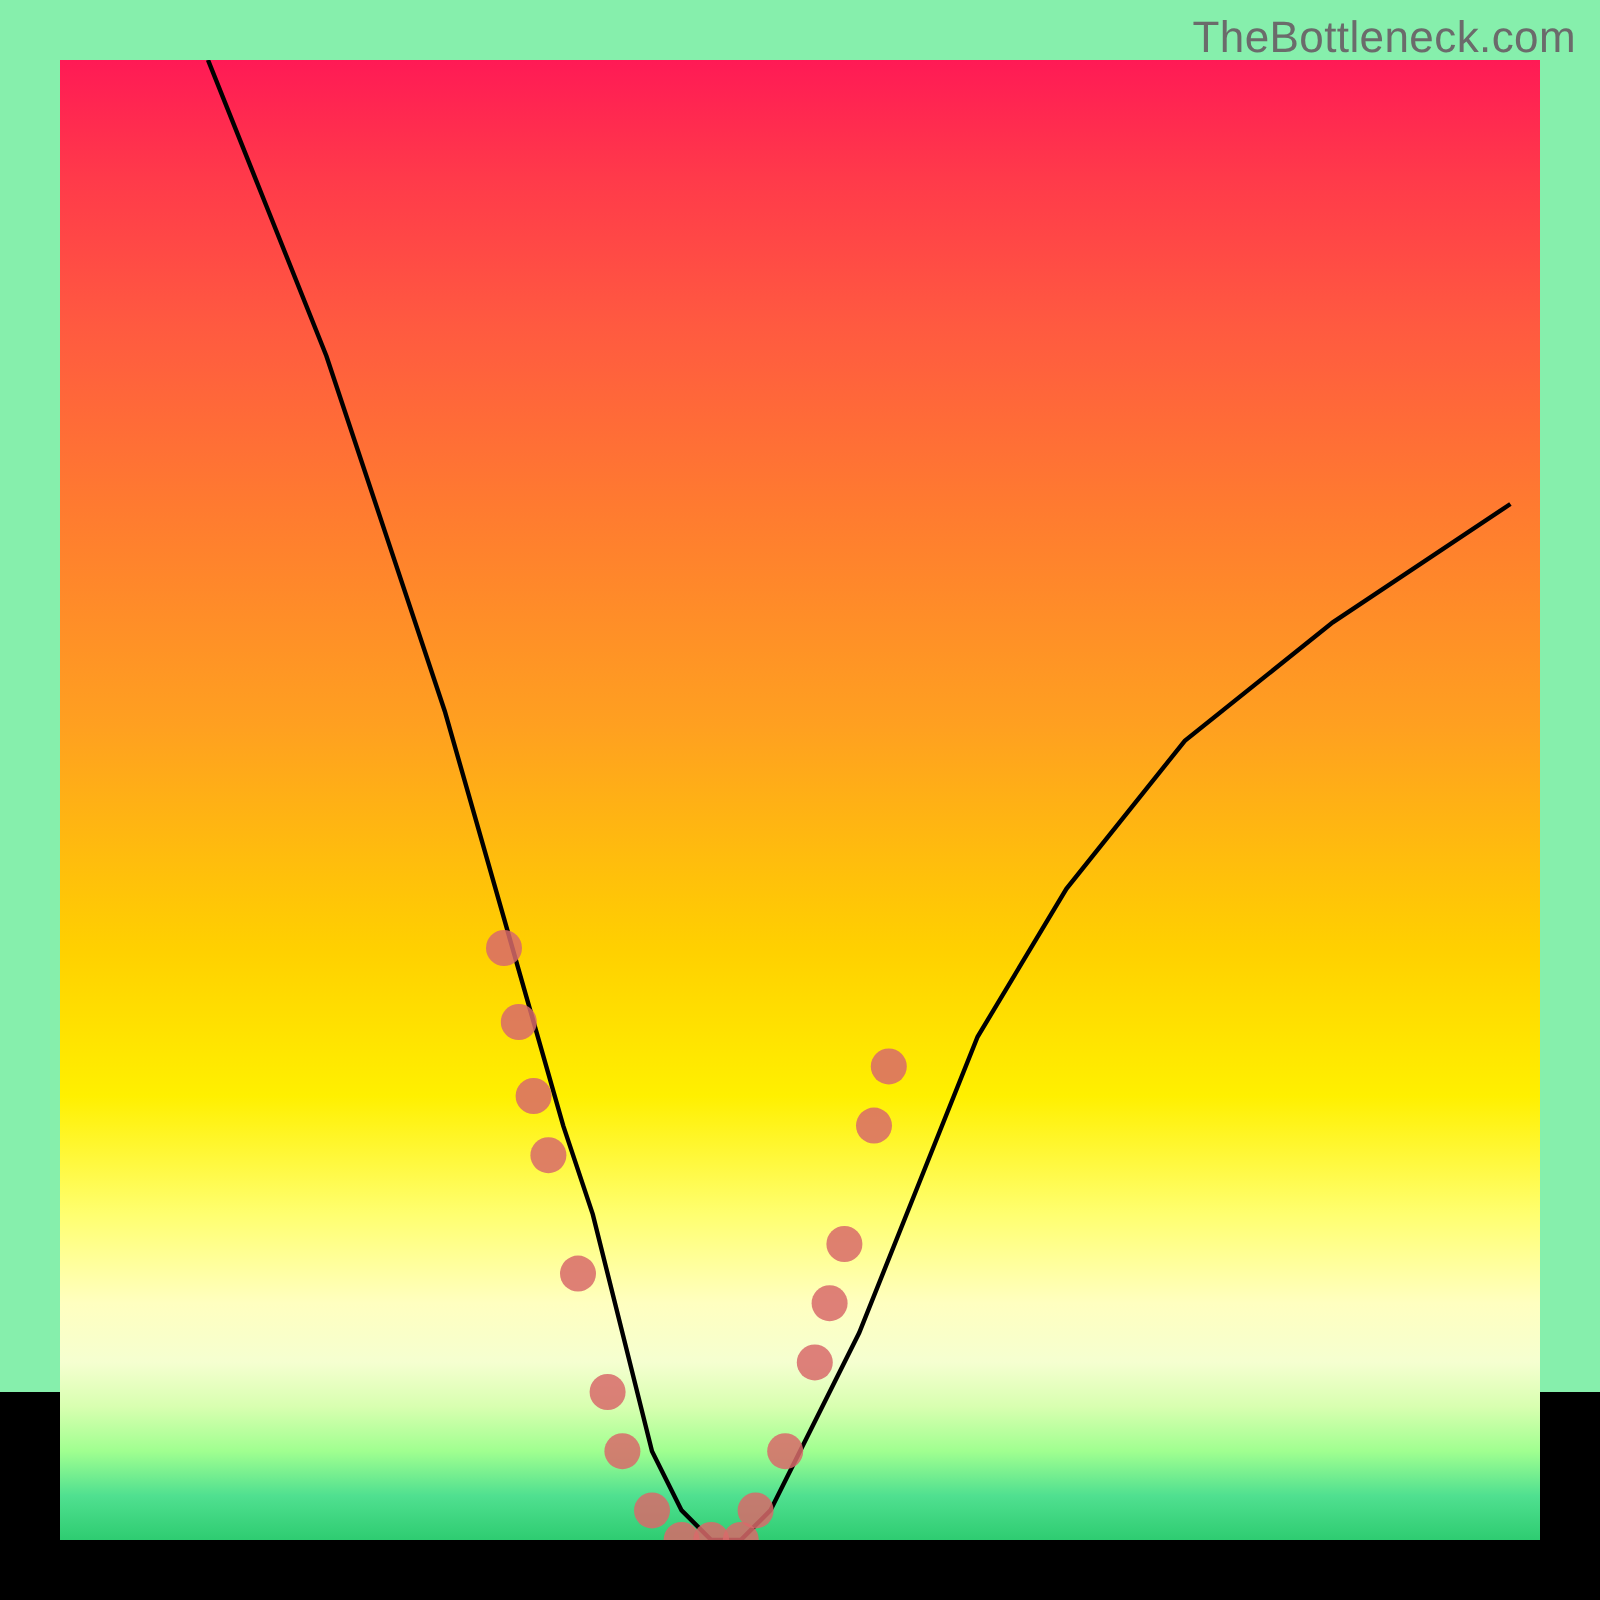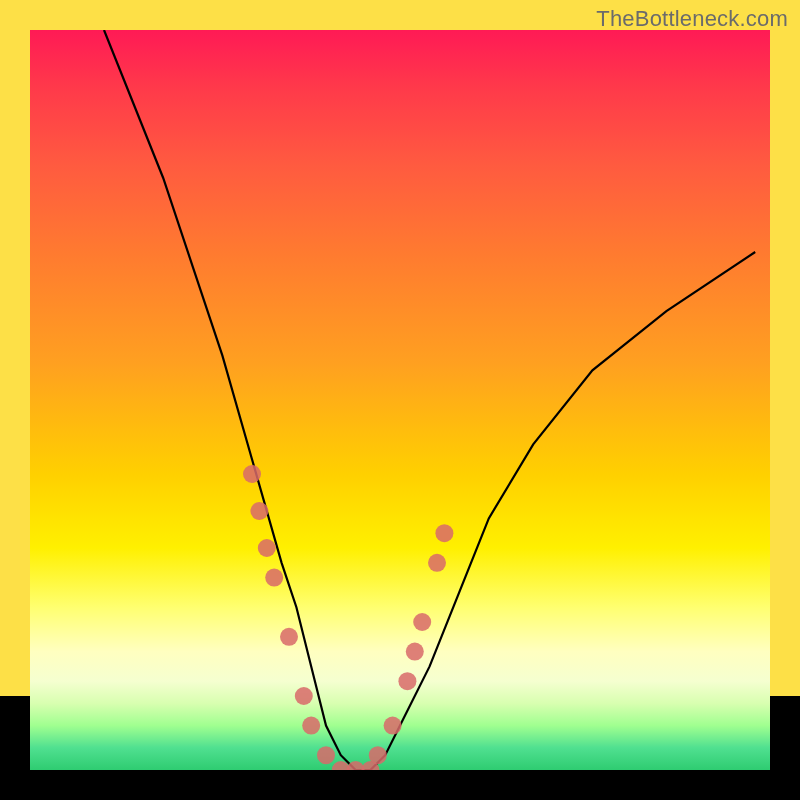--- a/index.html
+++ b/index.html
@@ -10,21 +10,21 @@
     overflow: hidden;
     background: #000;
     font-family: Arial, Helvetica, sans-serif;
   }
   .frame {
     position: absolute;
     left: 0;
     top: 0;
     width: 800px;
     height: 696px;
-    background: #fde047;
+    background: #86efac;
   }
   .plot {
     position: absolute;
     left: 30px;
     top: 30px;
     width: 740px;
     height: 740px;
     
     background: linear-gradient(
       to bottom,

